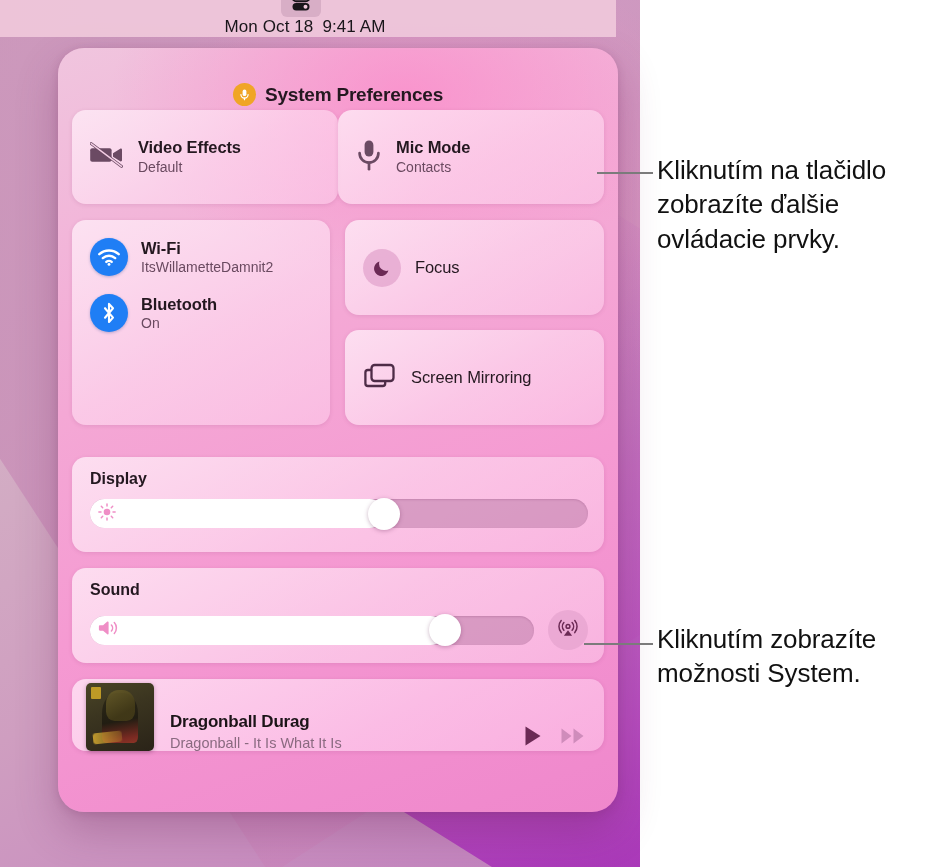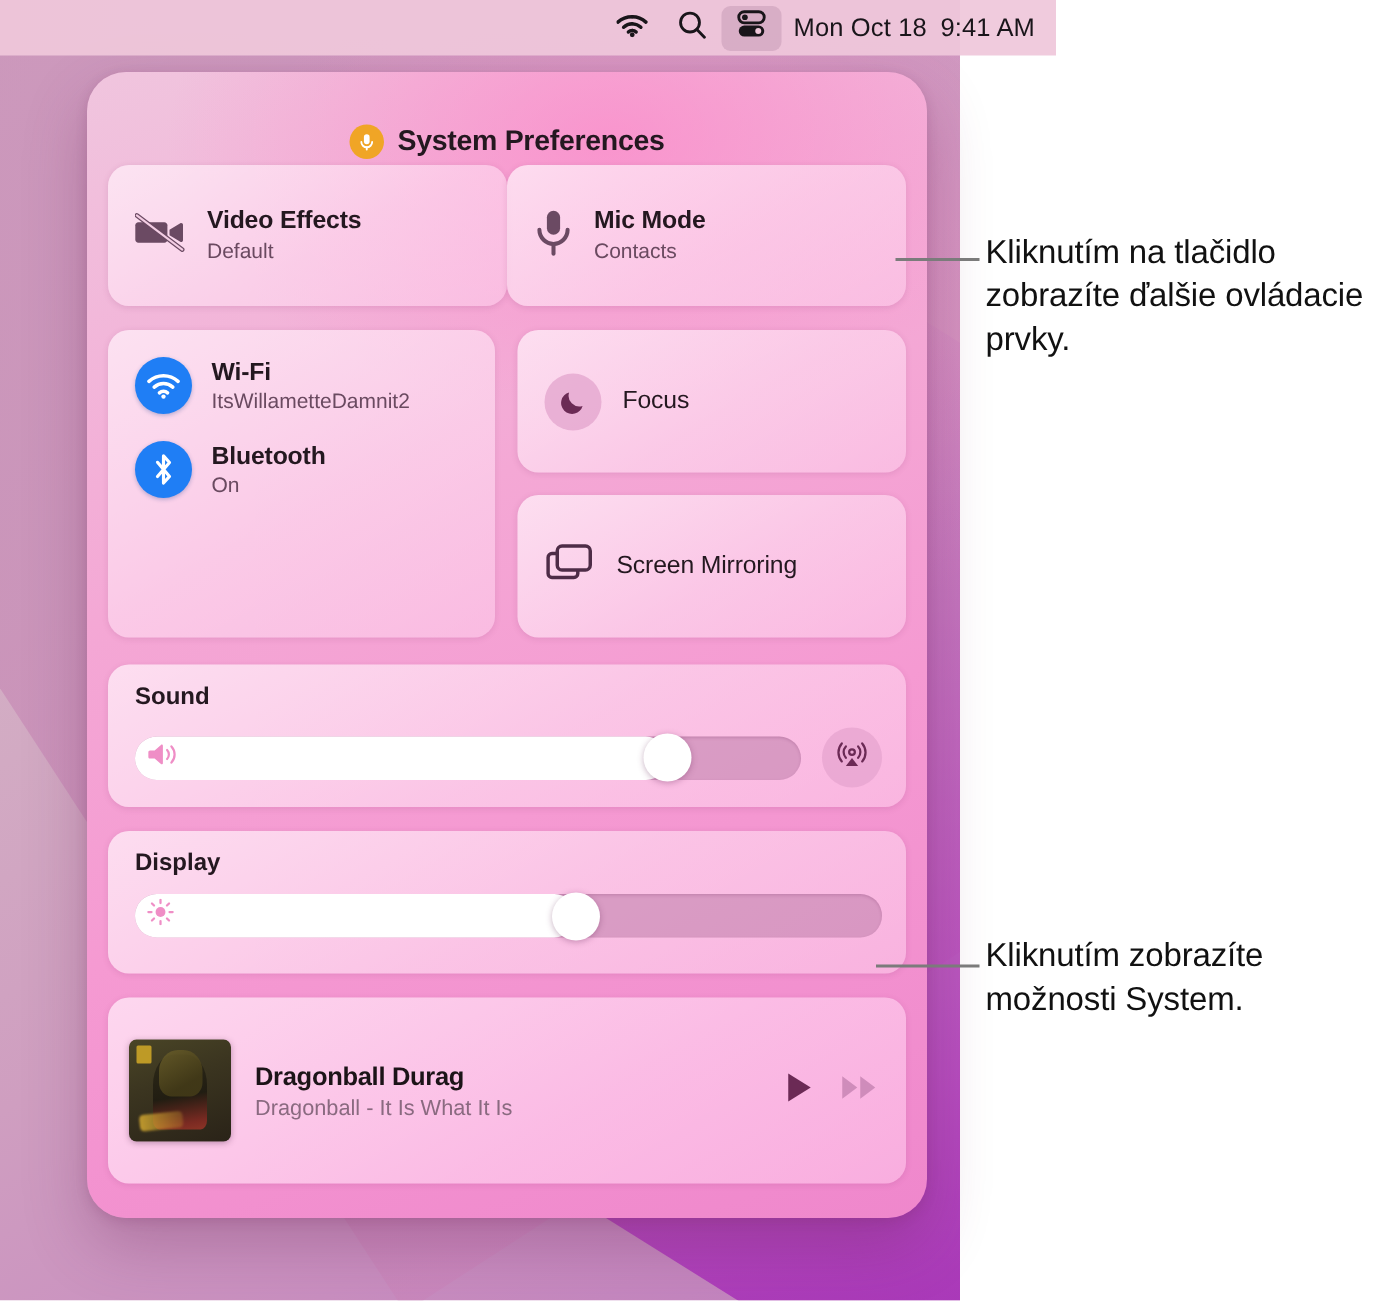--- a/index.html
+++ b/index.html
@@ -48,28 +48,29 @@
     position: absolute;
     left: 120px; top: -60px;
     width: 620px; height: 520px;
     background: radial-gradient(ellipse at 50% 50%, rgba(255,140,200,0.45) 0%, rgba(255,140,200,0.0) 70%);
   }
 
   
   .menubar {
     position: absolute;
     left: 0; top: 0;
-    width: 704px;
+    width: 616px;
     height: 37px;
     background: rgba(239,199,218,0.93);
     display: flex;
     align-items: center;
     justify-content: flex-end;
     padding-right: 14px;
     z-index: 20;
+    flex-direction: column;
   }
   .mb-item {
     display: flex;
     align-items: center;
     justify-content: center;
     height: 30px;
     padding: 0 10px;
     color: #19151a;
   }
   .mb-item.active {
@@ -157,21 +158,21 @@
   }
   .lbl-sub {
     font-size: 14px;
     color: #6a4a60;
     line-height: 1.15;
   }
 
   .row-mid {
     display: flex;
     gap: 15px;
-    margin-bottom: 18px;
+    margin-bottom: 32px;
   }
   .col-left { width: 258px; }
   .col-right { flex: 1; display: flex; flex-direction: column; gap: 15px; }
 
   .tile-conn {
     height: 205px;
     padding: 18px 0 0 18px;
     display: flex;
     flex-direction: column;
     gap: 18px;
@@ -263,23 +264,23 @@
     border-radius: 50%;
     background: rgba(226,160,203,0.62);
     display: flex;
     align-items: center;
     justify-content: center;
     flex: none;
   }
 
   
   .tile-now {
-    height: 124px;
-    display: flex;
-    align-items: center;
+    height: 72px;
+    display: flex;
+    align-items: flex-end;
     padding: 0 18px 0 14px;
     gap: 16px;
     background: linear-gradient(150deg, rgba(255,226,244,0.85) 0%, rgba(255,206,238,0.70) 60%, rgba(255,196,234,0.62) 100%);
   }
   .album-art {
     width: 68px; height: 68px;
     border-radius: 5px;
     flex: none;
     position: relative;
     overflow: hidden;
@@ -328,21 +329,21 @@
   .now-sub {
     font-size: 14.5px;
     color: #8a6a80;
   }
   .now-controls { display: flex; align-items: center; gap: 17px; }
 
   
   .callout {
     position: absolute;
     z-index: 30;
-    font-size: 22px;
+    font-size: 26px;
     line-height: 1.32;
     color: #111111;
     letter-spacing: -0.1px;
   }
   .callout-1 { left: 657px; top: 153px; width: 268px; }
   .callout-2 { left: 657px; top: 622px; width: 268px; }
 
   .leader {
     position: absolute;
     height: 2px;
@@ -494,20 +495,46 @@
         </div>
 
         <div class="tile tile-mirror">
           <span>
             <svg width="34" height="28" viewBox="0 0 34 28">
               <rect x="8.5" y="3.0" width="22" height="16" rx="3.2" fill="none" stroke="#4e2c47" stroke-width="2.3"></rect>
               <path d="M8.0 8.0H5.0c-1.4 0-2.6 1.2-2.6 2.6v10.8c0 1.4 1.2 2.6 2.6 2.6h14.6c1.4 0 2.6-1.2 2.6-2.6v-2.0" fill="none" stroke="#4e2c47" stroke-width="2.3" stroke-linecap="round" stroke-linejoin="round"></path>
             </svg>
           </span>
           <span class="tile-title-only">Screen Mirroring</span>
+        </div>
+      </div>
+    </div>
+
+    <div class="tile tile-slider">
+      <div class="slider-label">Display</div>
+      <div class="slider-row">
+        <div class="slider" id="display-slider">
+          <div class="slider-fill" id="display-fill" style="width: 59%;">
+            <span>
+              <svg width="18" height="18" viewBox="0 0 18 18">
+                <circle cx="9" cy="9" r="3.3" fill="#ef8ec6"></circle>
+                <g stroke="#ef8ec6" stroke-width="1.5" stroke-linecap="round">
+                  <line x1="9" y1="0.9" x2="9" y2="3.0"></line>
+                  <line x1="9" y1="15.0" x2="9" y2="17.1"></line>
+                  <line x1="0.9" y1="9" x2="3.0" y2="9"></line>
+                  <line x1="15.0" y1="9" x2="17.1" y2="9"></line>
+                  <line x1="3.3" y1="3.3" x2="4.7" y2="4.7"></line>
+                  <line x1="13.3" y1="13.3" x2="14.7" y2="14.7"></line>
+                  <line x1="3.3" y1="14.7" x2="4.7" y2="13.3"></line>
+                  <line x1="13.3" y1="4.7" x2="14.7" y2="3.3"></line>
+                </g>
+              </svg>
+            </span>
+          </div>
+          <div class="slider-knob" id="display-knob" style="left: 59%;"></div>
         </div>
       </div>
     </div>
 
     <div class="tile tile-slider">
       <div class="slider-label">Sound</div>
       <div class="slider-row">
         <div class="slider" id="sound-slider">
           <div class="slider-fill" id="sound-fill" style="width: 80%;">
             <span>
@@ -528,46 +555,20 @@
               <path d="M16.1 6.6a5.6 5.6 0 0 1 0 7.6" fill="none" stroke="#6b2a55" stroke-width="1.5" stroke-linecap="round"></path>
               <path d="M5.2 16.6a9.2 9.2 0 0 1 0-12.0" fill="none" stroke="#6b2a55" stroke-width="1.5" stroke-linecap="round"></path>
               <path d="M18.8 4.6a9.2 9.2 0 0 1 0 12.0" fill="none" stroke="#6b2a55" stroke-width="1.5" stroke-linecap="round"></path>
               <path d="M12 14.3l4.1 5.4H7.9z" fill="#6b2a55"></path>
             </svg>
           </span>
         </div>
       </div>
     </div>
 
-    <div class="tile tile-slider">
-      <div class="slider-label">Display</div>
-      <div class="slider-row">
-        <div class="slider" id="display-slider">
-          <div class="slider-fill" id="display-fill" style="width: 59%;">
-            <span>
-              <svg width="18" height="18" viewBox="0 0 18 18">
-                <circle cx="9" cy="9" r="3.3" fill="#ef8ec6"></circle>
-                <g stroke="#ef8ec6" stroke-width="1.5" stroke-linecap="round">
-                  <line x1="9" y1="0.9" x2="9" y2="3.0"></line>
-                  <line x1="9" y1="15.0" x2="9" y2="17.1"></line>
-                  <line x1="0.9" y1="9" x2="3.0" y2="9"></line>
-                  <line x1="15.0" y1="9" x2="17.1" y2="9"></line>
-                  <line x1="3.3" y1="3.3" x2="4.7" y2="4.7"></line>
-                  <line x1="13.3" y1="13.3" x2="14.7" y2="14.7"></line>
-                  <line x1="3.3" y1="14.7" x2="4.7" y2="13.3"></line>
-                  <line x1="13.3" y1="4.7" x2="14.7" y2="3.3"></line>
-                </g>
-              </svg>
-            </span>
-          </div>
-          <div class="slider-knob" id="display-knob" style="left: 59%;"></div>
-        </div>
-      </div>
-    </div>
-
     <div class="tile tile-now">
       <div class="album-art">
         <div class="figure"></div>
         <div class="hair"></div>
         <div class="stamp"></div>
         <div class="script"></div>
       </div>
       <div class="now-labels">
         <span class="now-title">Dragonball Durag</span>
         <span class="now-sub">Dragonball - It Is What It Is</span>

